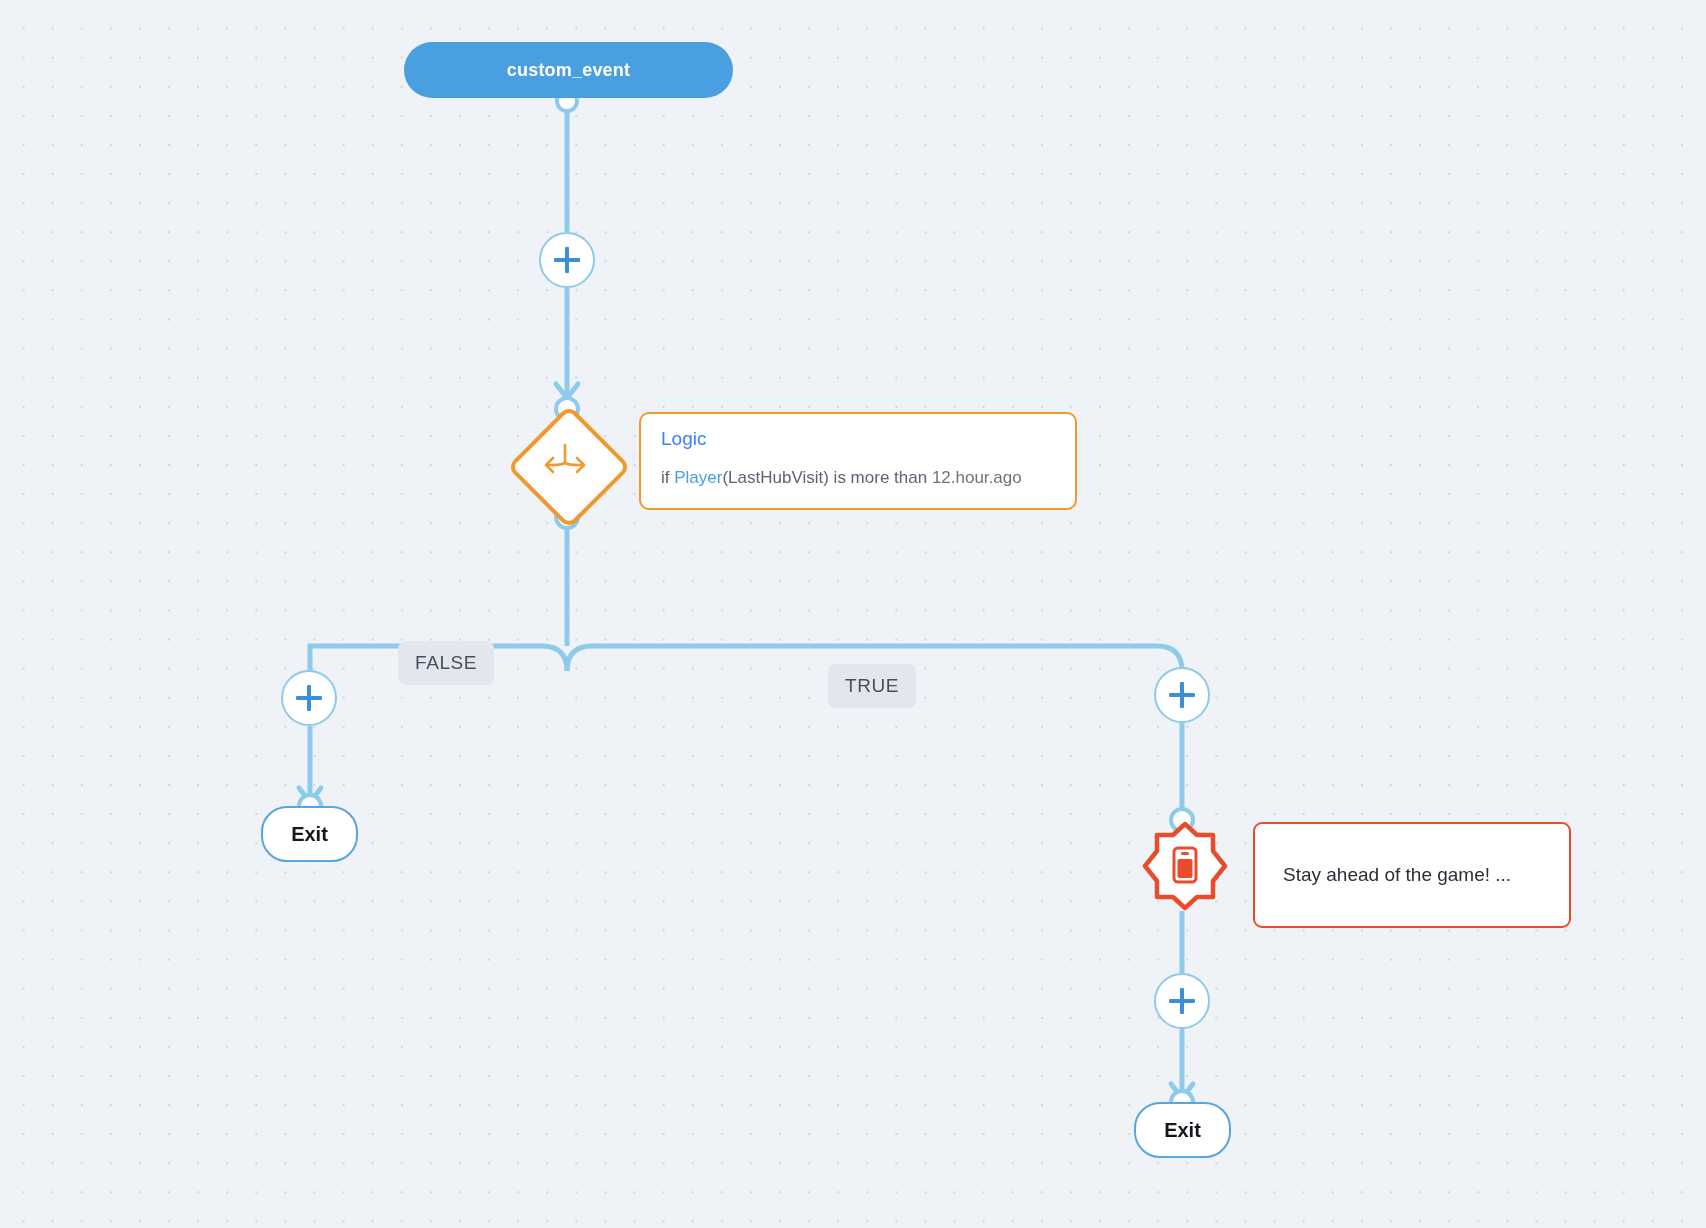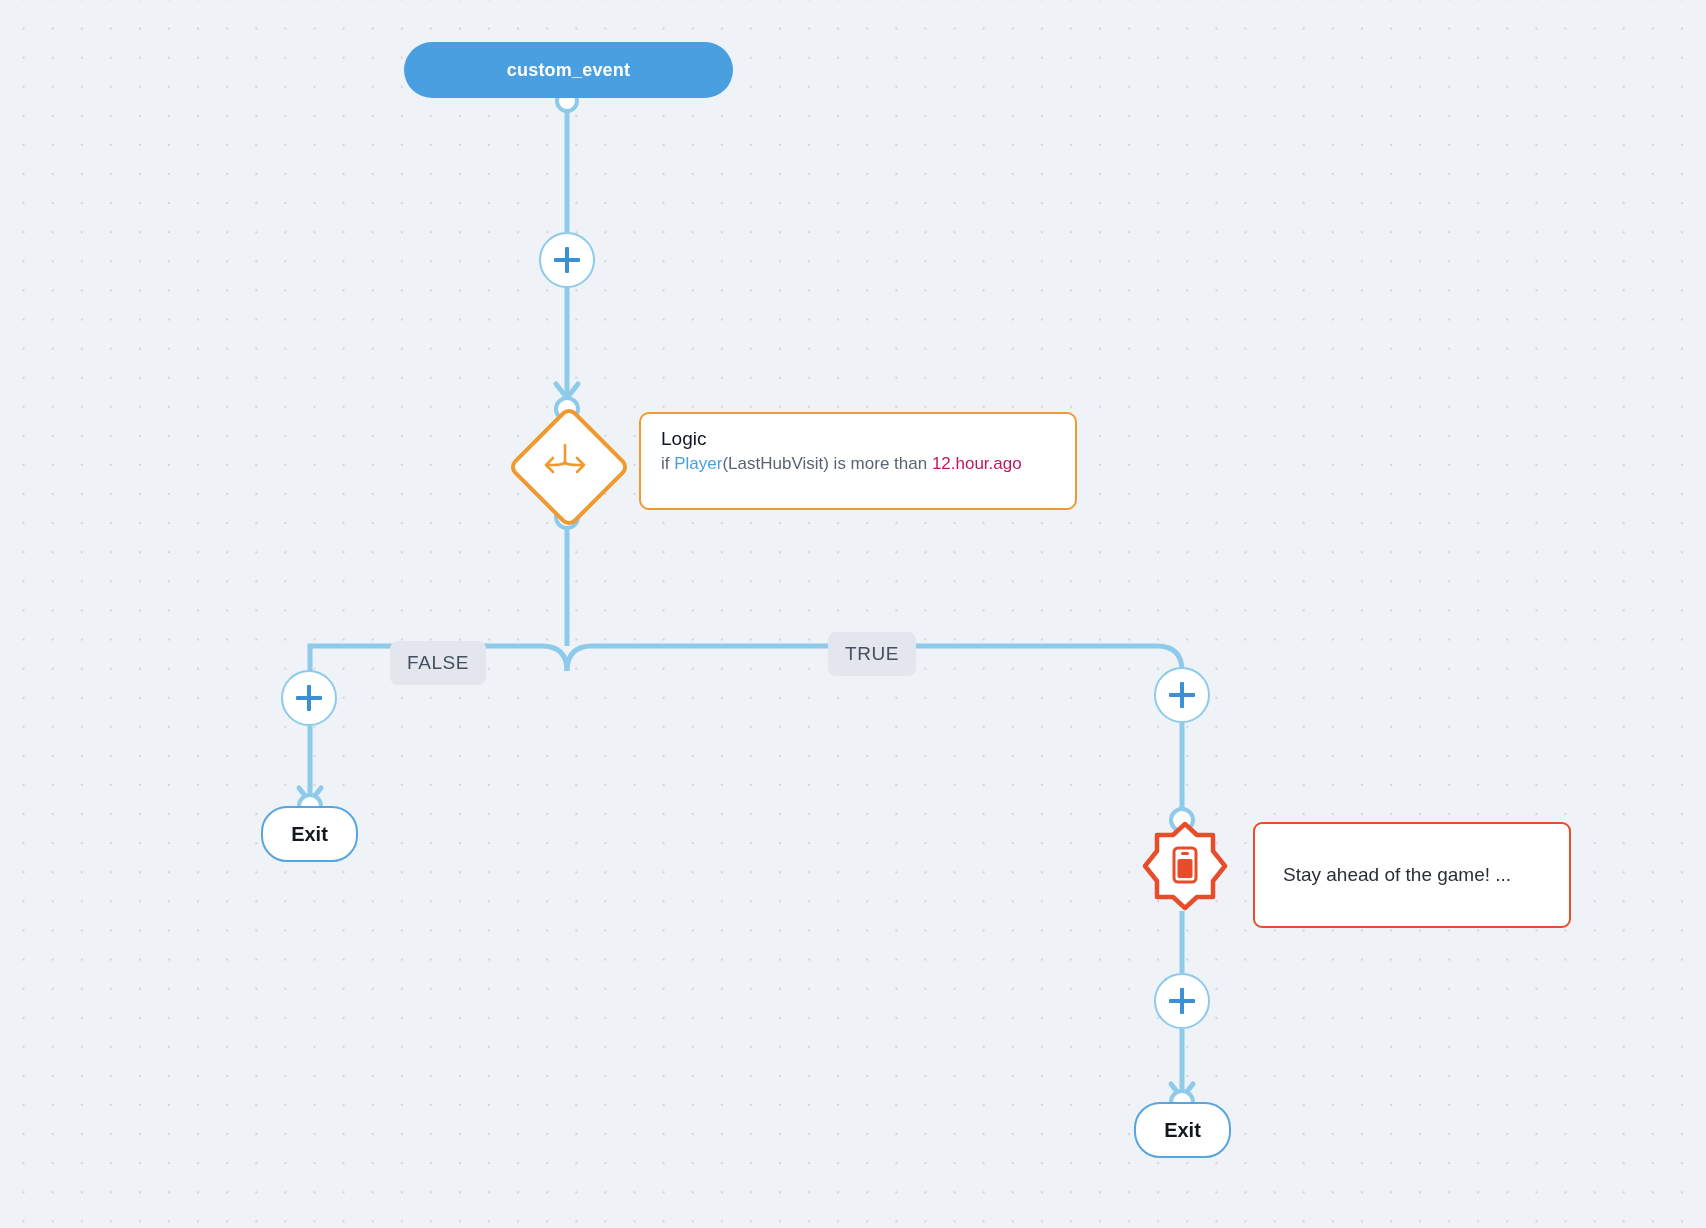--- a/index.html
+++ b/index.html
@@ -123,46 +123,46 @@
     top: 412px;
     width: 438px;
     min-height: 98px;
     background: #ffffff;
     border: 2px solid #f0992e;
     border-radius: 10px;
     padding: 14px 20px 16px 20px;
   }
   .logic-card .title {
     font-size: 19px;
-    color: #0f172a;
-    margin-bottom: 2px;
+    color: #3b82f6;
+    margin-bottom: 16px;
   }
   .logic-card .expr {
     font-size: 17px;
     color: #5b6472;
     line-height: 1.45;
   }
   .logic-card .expr .tok-attr { color: #4a9fe0; }
-  .logic-card .expr .tok-val  { color: #be185d; }
+  .logic-card .expr .tok-val  { color: #737373; }
 
   
   .branch-label {
     height: 44px;
     background: #e3e6ec;
     border-radius: 8px;
     display: flex;
     align-items: center;
     justify-content: center;
     padding: 0 17px;
     font-size: 19px;
     color: #44505f;
     letter-spacing: 0.6px;
   }
-  #label-false { left: 390px; top: 641px; }
-  #label-true  { left: 828px; top: 632px; }
+  #label-false { left: 398px; top: 641px; }
+  #label-true  { left: 828px; top: 664px; }
 
   
   .exit-node {
     width: 97px;
     height: 56px;
     background: #ffffff;
     border: 2px solid #57a5e0;
     border-radius: 26px;
     display: flex;
     align-items: center;

